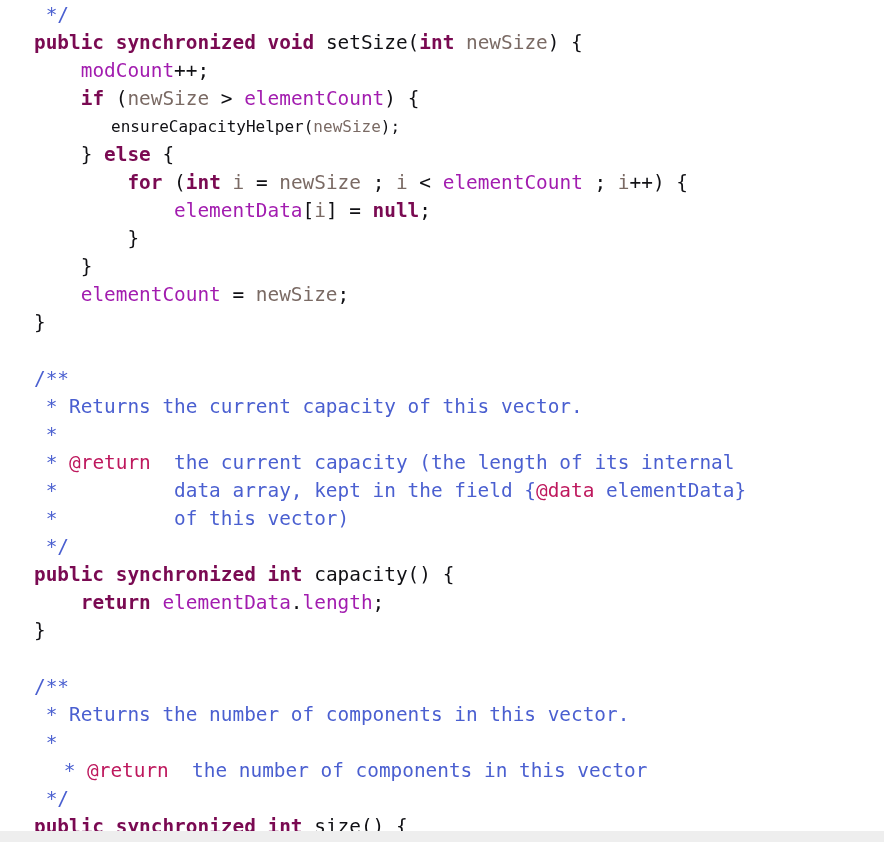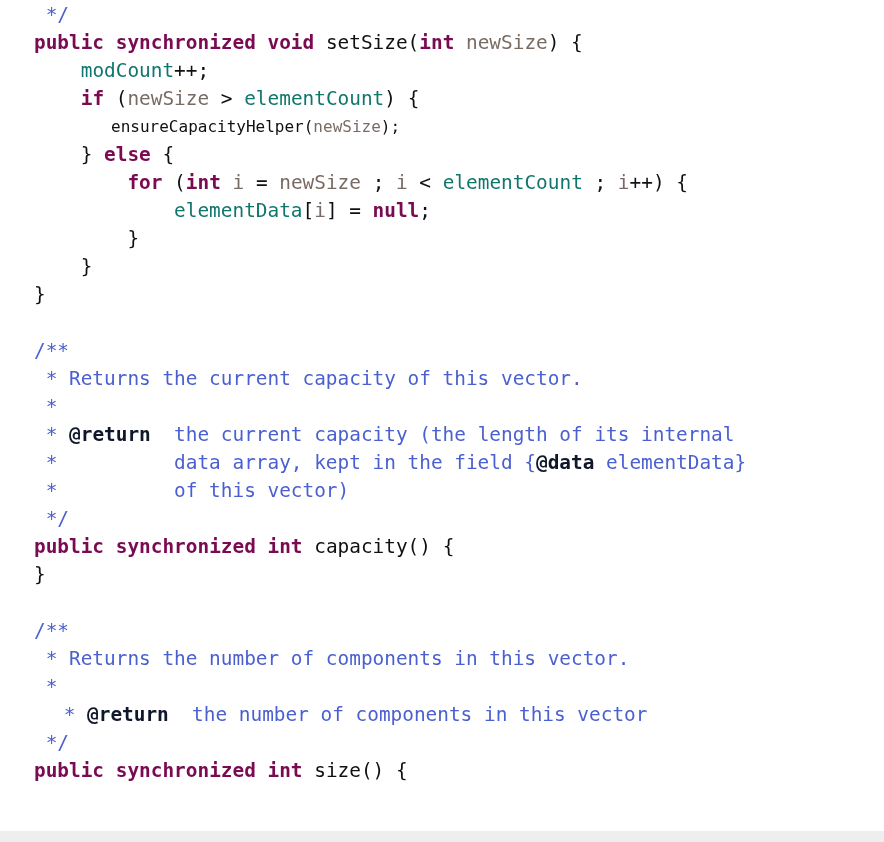--- a/index.html
+++ b/index.html
@@ -38,25 +38,25 @@
     font-size: 19.4px;
     white-space: pre;
     padding-left: 34px;
     letter-spacing: 0px;
     color: #101014;
     font-family: "DejaVu Sans Mono", "Liberation Mono", monospace;
   }
 
   
   .t-kw   { color: #7a0a52; font-weight: bold; }
-  .t-fld  { color: #0f766e; }
+  .t-fld  { color: #a21caf; }
   .t-var  { color: #7a6a64; }
   .t-plain{ color: #101014; }
   .t-cmt  { color: #4a5fd0; }
-  .t-tag  { color: #0f172a; font-weight: bold; }
+  .t-tag  { color: #be185d; font-weight: normal; }
 
   
   #bottom-bar {
     position: absolute;
     left: 0;
     bottom: 0;
     width: 884px;
     height: 11px;
     background: #eeeeee;
   }
@@ -70,30 +70,32 @@
       <div class="code-line" style="height: 28px; line-height: 28px; font-size: 19.4px; padding-left: 34px;"><span class="t-cmt"> */</span></div>
       <div class="code-line" style="height: 28px; line-height: 28px; font-size: 19.4px; padding-left: 34px;"><span class="t-kw">public</span><span class="t-plain"> </span><span class="t-kw">synchronized</span><span class="t-plain"> </span><span class="t-kw">void</span><span class="t-plain"> setSize(</span><span class="t-kw">int</span><span class="t-plain"> </span><span class="t-var">newSize</span><span class="t-plain">) {</span></div>
       <div class="code-line" style="height: 28px; line-height: 28px; font-size: 19.4px; padding-left: 34px;"><span class="t-plain">    </span><span class="t-fld">modCount</span><span class="t-plain">++;</span></div>
       <div class="code-line" style="height: 28px; line-height: 28px; font-size: 19.4px; padding-left: 34px;"><span class="t-plain">    </span><span class="t-kw">if</span><span class="t-plain"> (</span><span class="t-var">newSize</span><span class="t-plain"> &gt; </span><span class="t-fld">elementCount</span><span class="t-plain">) {</span></div>
       <div class="code-line" style="height: 28px; line-height: 28px; font-size: 16px; padding-left: 34px;"><span class="t-plain">        ensureCapacityHelper(</span><span class="t-var">newSize</span><span class="t-plain">);</span></div>
       <div class="code-line" style="height: 28px; line-height: 28px; font-size: 19.4px; padding-left: 34px;"><span class="t-plain">    } </span><span class="t-kw">else</span><span class="t-plain"> {</span></div>
       <div class="code-line" style="height: 28px; line-height: 28px; font-size: 19.4px; padding-left: 34px;"><span class="t-plain">        </span><span class="t-kw">for</span><span class="t-plain"> (</span><span class="t-kw">int</span><span class="t-plain"> </span><span class="t-var">i</span><span class="t-plain"> = </span><span class="t-var">newSize</span><span class="t-plain"> ; </span><span class="t-var">i</span><span class="t-plain"> &lt; </span><span class="t-fld">elementCount</span><span class="t-plain"> ; </span><span class="t-var">i</span><span class="t-plain">++) {</span></div>
       <div class="code-line" style="height: 28px; line-height: 28px; font-size: 19.4px; padding-left: 34px;"><span class="t-plain">            </span><span class="t-fld">elementData</span><span class="t-plain">[</span><span class="t-var">i</span><span class="t-plain">] = </span><span class="t-kw">null</span><span class="t-plain">;</span></div>
       <div class="code-line" style="height: 28px; line-height: 28px; font-size: 19.4px; padding-left: 34px;"><span class="t-plain">        }</span></div>
       <div class="code-line" style="height: 28px; line-height: 28px; font-size: 19.4px; padding-left: 34px;"><span class="t-plain">    }</span></div>
+      <div class="code-line" style="height: 28px; line-height: 28px; font-size: 19.4px; padding-left: 34px;"><span class="t-plain">    </span><span class="t-fld">elementCount</span><span class="t-plain"> = </span><span class="t-var">newSize</span><span class="t-plain">;</span></div>
       <div class="code-line" style="height: 28px; line-height: 28px; font-size: 19.4px; padding-left: 34px;"><span class="t-plain">}</span></div>
       <div class="code-line" style="height: 28px; line-height: 28px; font-size: 19.4px; padding-left: 34px;">&nbsp;</div>
       <div class="code-line" style="height: 28px; line-height: 28px; font-size: 19.4px; padding-left: 34px;"><span class="t-cmt">/**</span></div>
       <div class="code-line" style="height: 28px; line-height: 28px; font-size: 19.4px; padding-left: 34px;"><span class="t-cmt"> * Returns the current capacity of this vector.</span></div>
       <div class="code-line" style="height: 28px; line-height: 28px; font-size: 19.4px; padding-left: 34px;"><span class="t-cmt"> *</span></div>
       <div class="code-line" style="height: 28px; line-height: 28px; font-size: 19.4px; padding-left: 34px;"><span class="t-cmt"> * </span><span class="t-tag">@return</span><span class="t-cmt">  the current capacity (the length of its internal</span></div>
       <div class="code-line" style="height: 28px; line-height: 28px; font-size: 19.4px; padding-left: 34px;"><span class="t-cmt"> *          data array, kept in the field {</span><span class="t-tag">@data</span><span class="t-cmt"> elementData}</span></div>
       <div class="code-line" style="height: 28px; line-height: 28px; font-size: 19.4px; padding-left: 34px;"><span class="t-cmt"> *          of this vector)</span></div>
       <div class="code-line" style="height: 28px; line-height: 28px; font-size: 19.4px; padding-left: 34px;"><span class="t-cmt"> */</span></div>
       <div class="code-line" style="height: 28px; line-height: 28px; font-size: 19.4px; padding-left: 34px;"><span class="t-kw">public</span><span class="t-plain"> </span><span class="t-kw">synchronized</span><span class="t-plain"> </span><span class="t-kw">int</span><span class="t-plain"> capacity() {</span></div>
+      <div class="code-line" style="height: 28px; line-height: 28px; font-size: 19.4px; padding-left: 34px;"><span class="t-plain">    </span><span class="t-kw">return</span><span class="t-plain"> </span><span class="t-fld">elementData</span><span class="t-plain">.</span><span class="t-fld">length</span><span class="t-plain">;</span></div>
       <div class="code-line" style="height: 28px; line-height: 28px; font-size: 19.4px; padding-left: 34px;"><span class="t-plain">}</span></div>
       <div class="code-line" style="height: 28px; line-height: 28px; font-size: 19.4px; padding-left: 34px;">&nbsp;</div>
       <div class="code-line" style="height: 28px; line-height: 28px; font-size: 19.4px; padding-left: 34px;"><span class="t-cmt">/**</span></div>
       <div class="code-line" style="height: 28px; line-height: 28px; font-size: 19.4px; "><span class="t-cmt"> * Returns the number of components in this vector.</span></div>
       <div class="code-line" style="height: 28px; line-height: 28px; font-size: 19.4px; padding-left: 34px;"><span class="t-cmt"> *</span></div>
       <div class="code-line" style="height: 28px; line-height: 28px; font-size: 19.4px; padding-left: 52px;"><span class="t-cmt"> * </span><span class="t-tag">@return</span><span class="t-cmt">  the number of components in this vector</span></div>
       <div class="code-line" style="height: 28px; line-height: 28px; font-size: 19.4px; padding-left: 34px;"><span class="t-cmt"> */</span></div>
       <div class="code-line" style="height: 28px; line-height: 28px; font-size: 19.4px; padding-left: 34px;"><span class="t-kw">public</span><span class="t-plain"> </span><span class="t-kw">synchronized</span><span class="t-plain"> </span><span class="t-kw">int</span><span class="t-plain"> size() {</span></div>
     </div>
 

